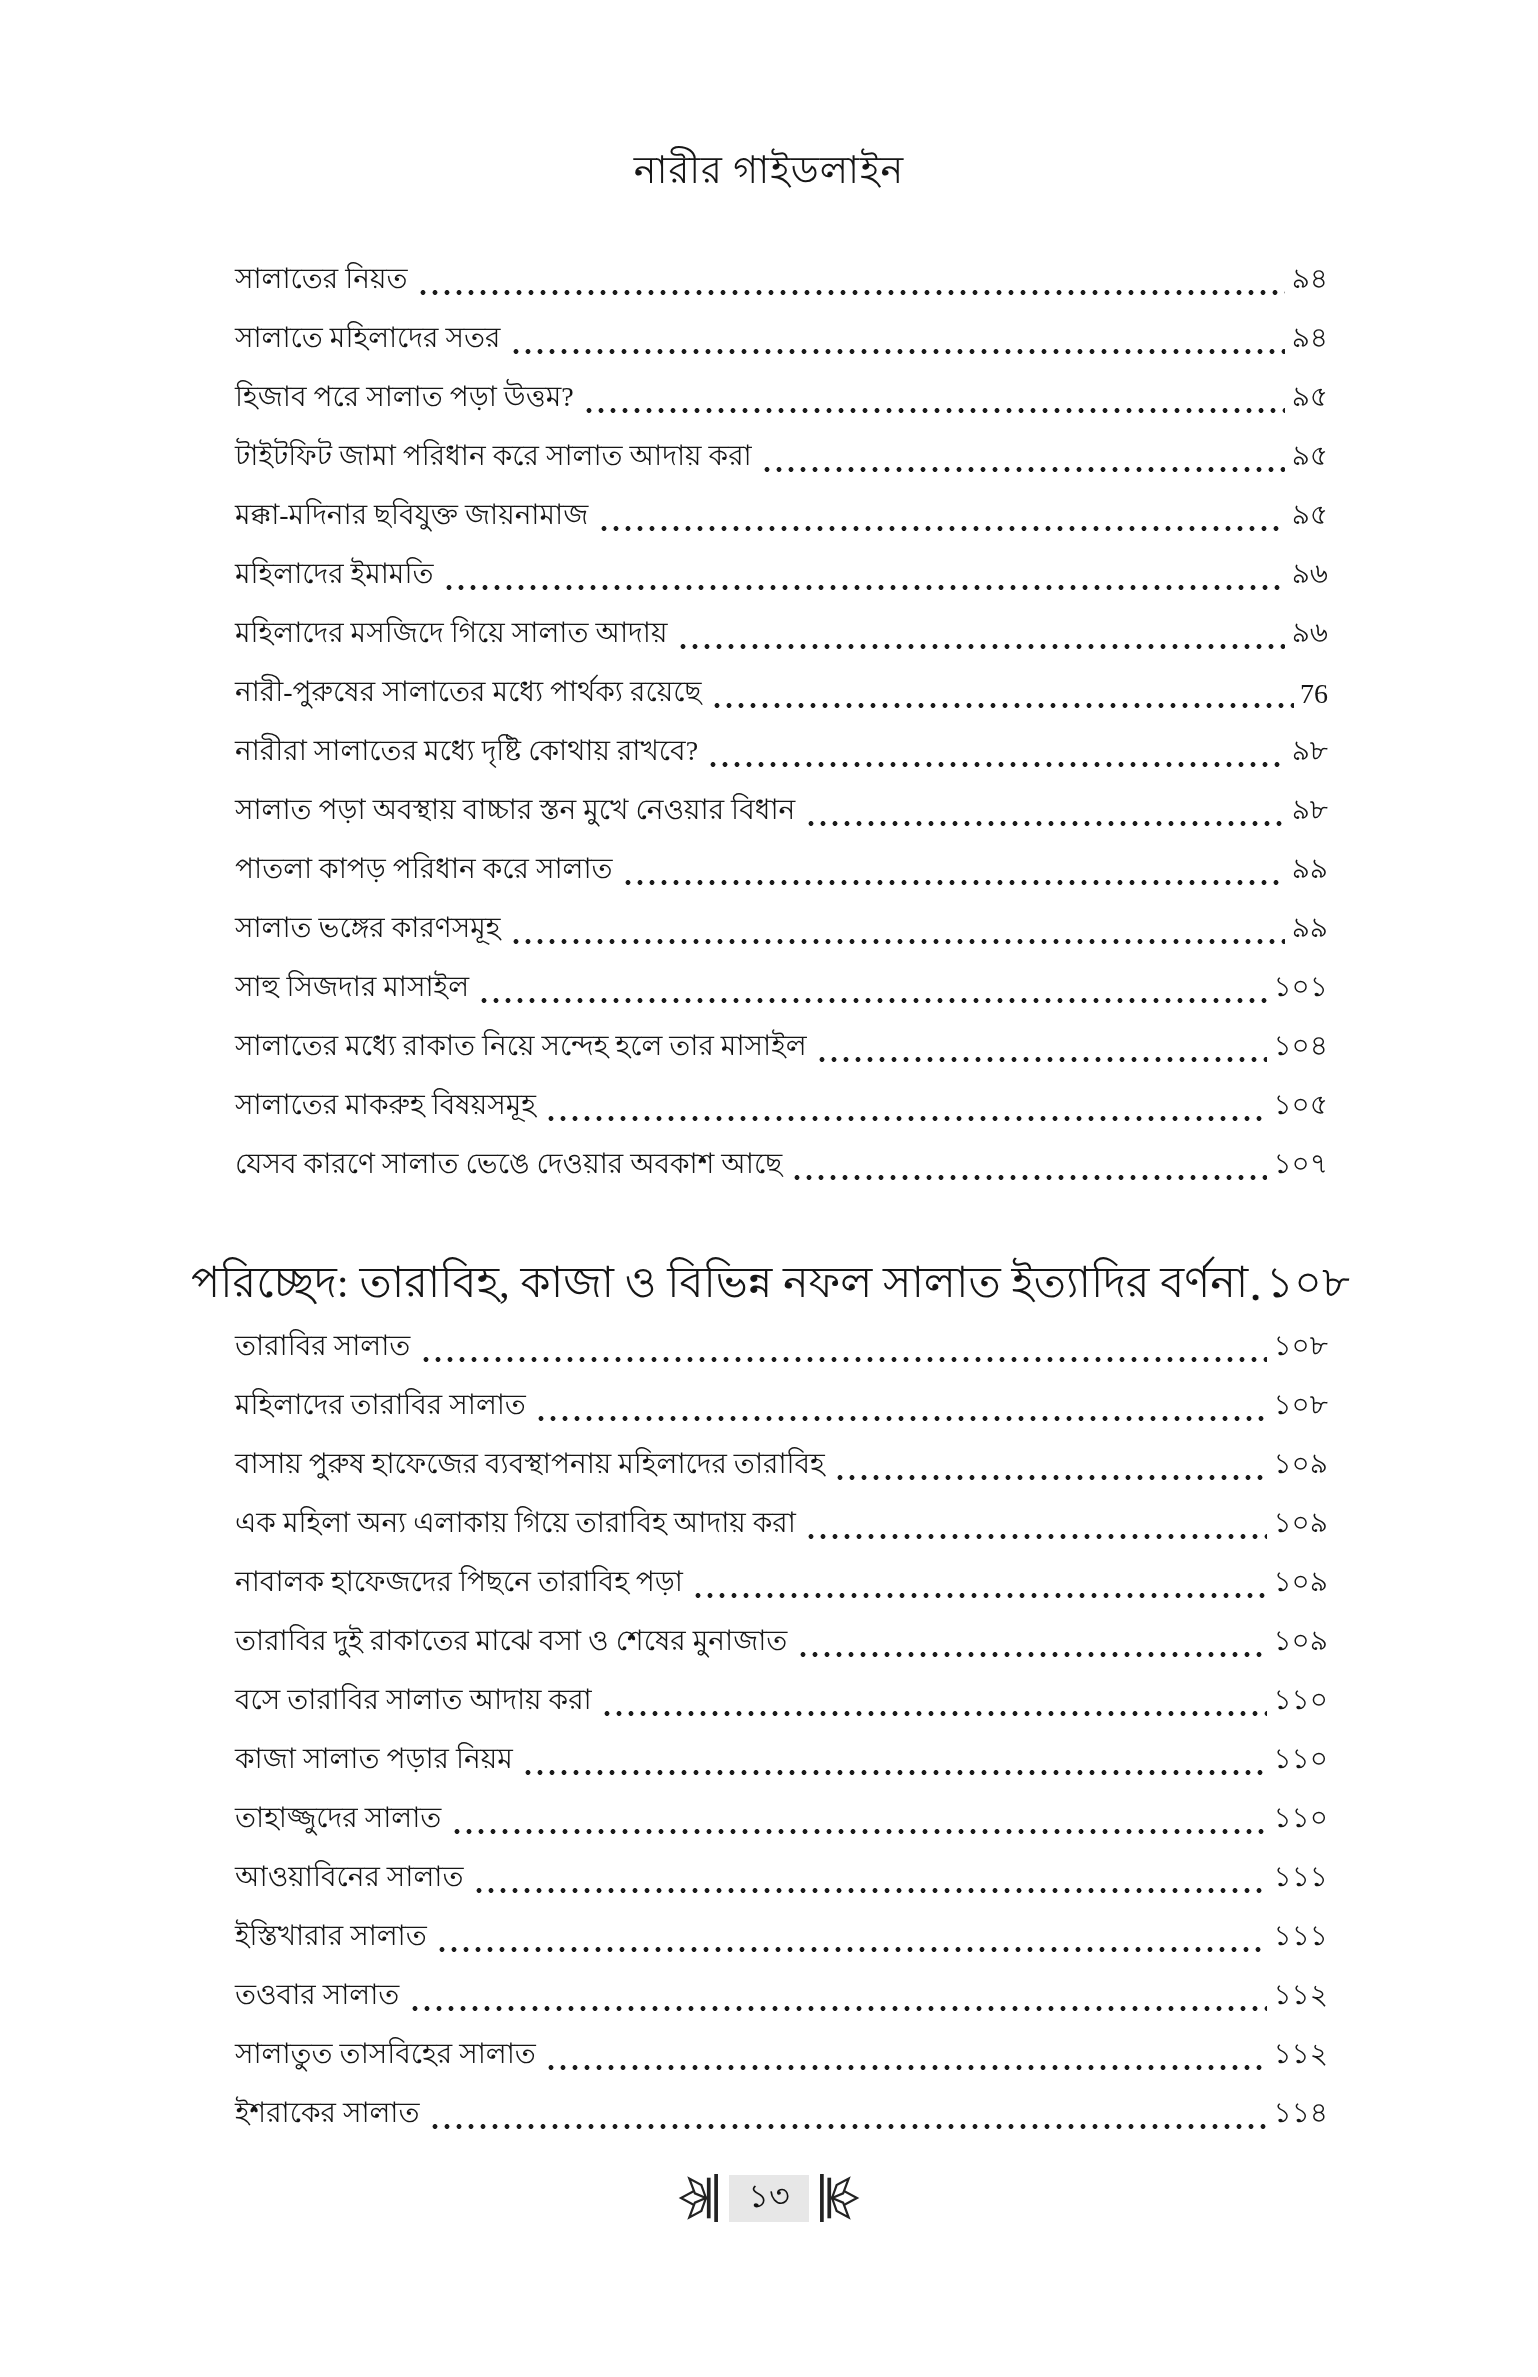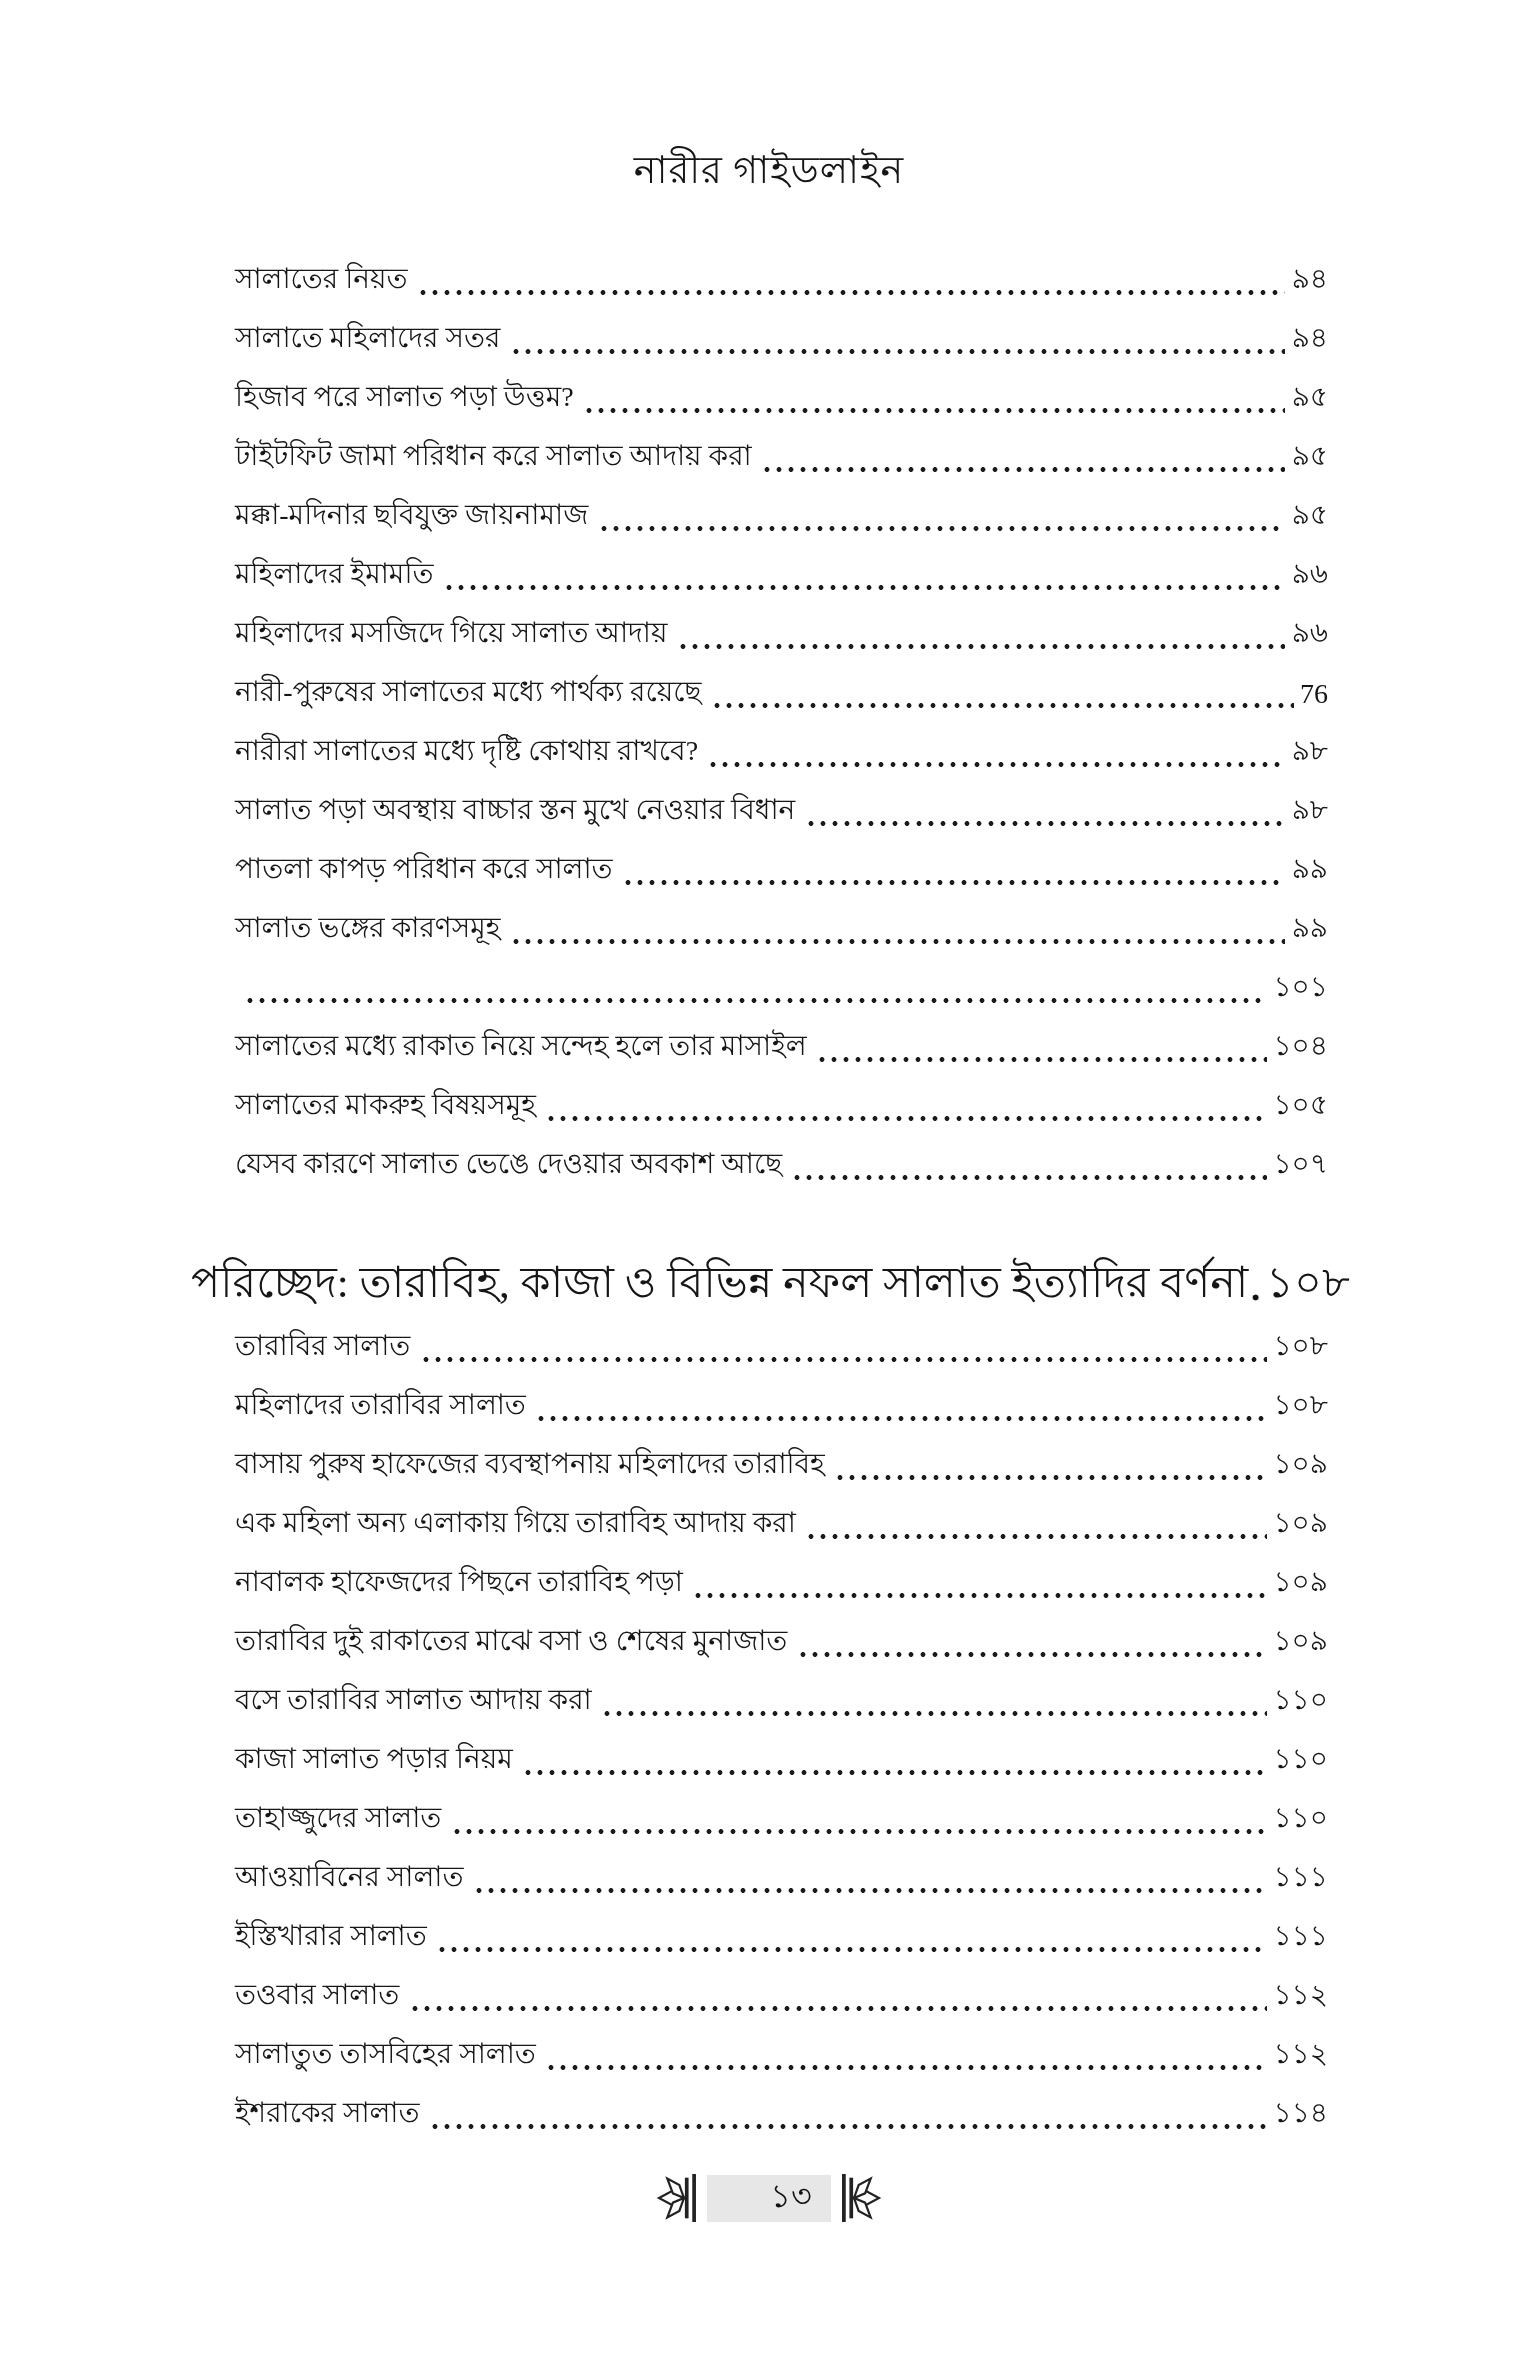--- a/index.html
+++ b/index.html
@@ -73,21 +73,20 @@
   }
   .pagenum-box {
     background: #e7e7e7;
     width: 80px;
     height: 47px;
     display: flex;
     align-items: center;
     justify-content: center;
     font-size: 32px;
     color: #121212;
-    padding-left: 44px;
   }
   .orn { display: inline-flex; line-height: 0; }
   .orn.flip svg { transform: scaleX(-1); }
 </style>
 </head>
 <body>
 
 <div class="page">
 
   <div class="running-head">
@@ -149,20 +148,21 @@
         <span class="toc-title">পাতলা কাপড় পরিধান করে সালাত</span>
         <span class="toc-dots"></span>
         <span class="toc-page">৯৯</span>
       </div>
       <div class="toc-row">
         <span class="toc-title">সালাত ভঙ্গের কারণসমূহ</span>
         <span class="toc-dots"></span>
         <span class="toc-page">৯৯</span>
       </div>
       <div class="toc-row">
+        <span class="toc-title">সাহু সিজদার মাসাইল</span>
         <span class="toc-dots"></span>
         <span class="toc-page">১০১</span>
       </div>
       <div class="toc-row">
         <span class="toc-title">সালাতের মধ্যে রাকাত নিয়ে সন্দেহ হলে তার মাসাইল</span>
         <span class="toc-dots"></span>
         <span class="toc-page">১০৪</span>
       </div>
       <div class="toc-row">
         <span class="toc-title">সালাতের মাকরুহ বিষয়সমূহ</span>

